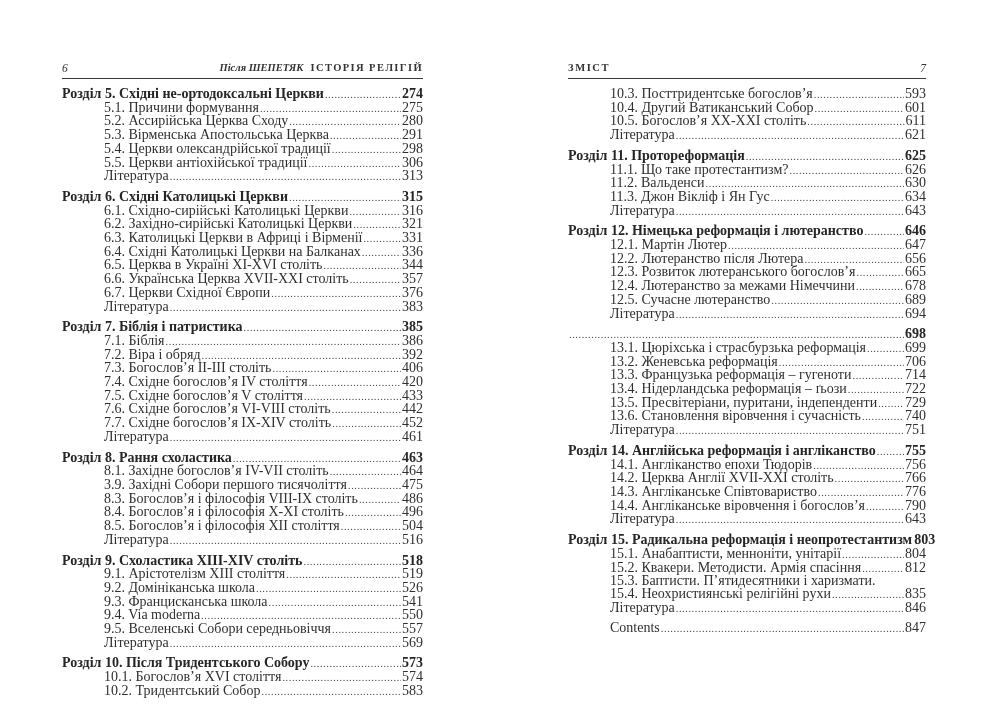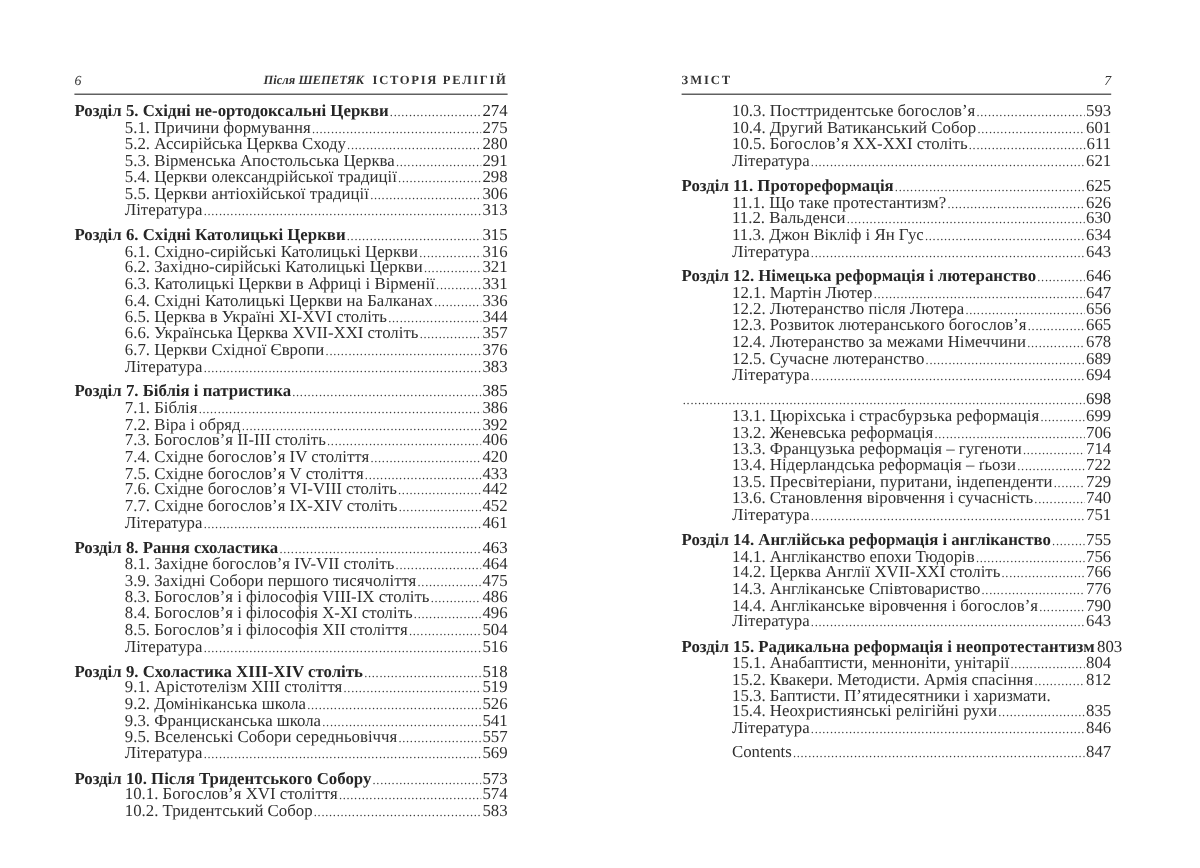--- a/index.html
+++ b/index.html
@@ -50,21 +50,21 @@
     font-weight: normal;
     color: #3c3c3c;
     margin: 0 1px;
     letter-spacing: 0.6px;
     font-size: 10.3px;
   }
   .dots::after {
     content: "........................................................................................................................................................................................................";
   }
   .pgnum { white-space: nowrap; font-weight: normal; }
-  .toc-row.chapter .pgnum { font-weight: normal; }
+  .toc-row.chapter .pgnum { font-weight: bold; }
 </style>
 </head>
 <body>
 
 <div class="spread">
 
   <section class="page page-left">
     <header class="page-header">
       <span class="folio">6</span>
       <span class="running-title"><span class="running-author">Після ШЕПЕТЯК</span><span class="running-book">ІСТОРІЯ РЕЛІГІЙ</span></span>
@@ -253,20 +253,25 @@
             <span class="lbl">9.2. Домініканська школа</span>
             <span class="dots"></span>
             <span class="pgnum">526</span>
           </div>
           <div class="toc-row item">
             <span class="lbl">9.3. Францисканська школа</span>
             <span class="dots"></span>
             <span class="pgnum">541</span>
           </div>
           <div class="toc-row item">
+            <span class="lbl">9.4. Via moderna</span>
+            <span class="dots"></span>
+            <span class="pgnum">550</span>
+          </div>
+          <div class="toc-row item">
             <span class="lbl">9.5. Вселенські Собори середньовіччя</span>
             <span class="dots"></span>
             <span class="pgnum">557</span>
           </div>
           <div class="toc-row item">
             <span class="lbl">Література</span>
             <span class="dots"></span>
             <span class="pgnum">569</span>
           </div>
         </div>

